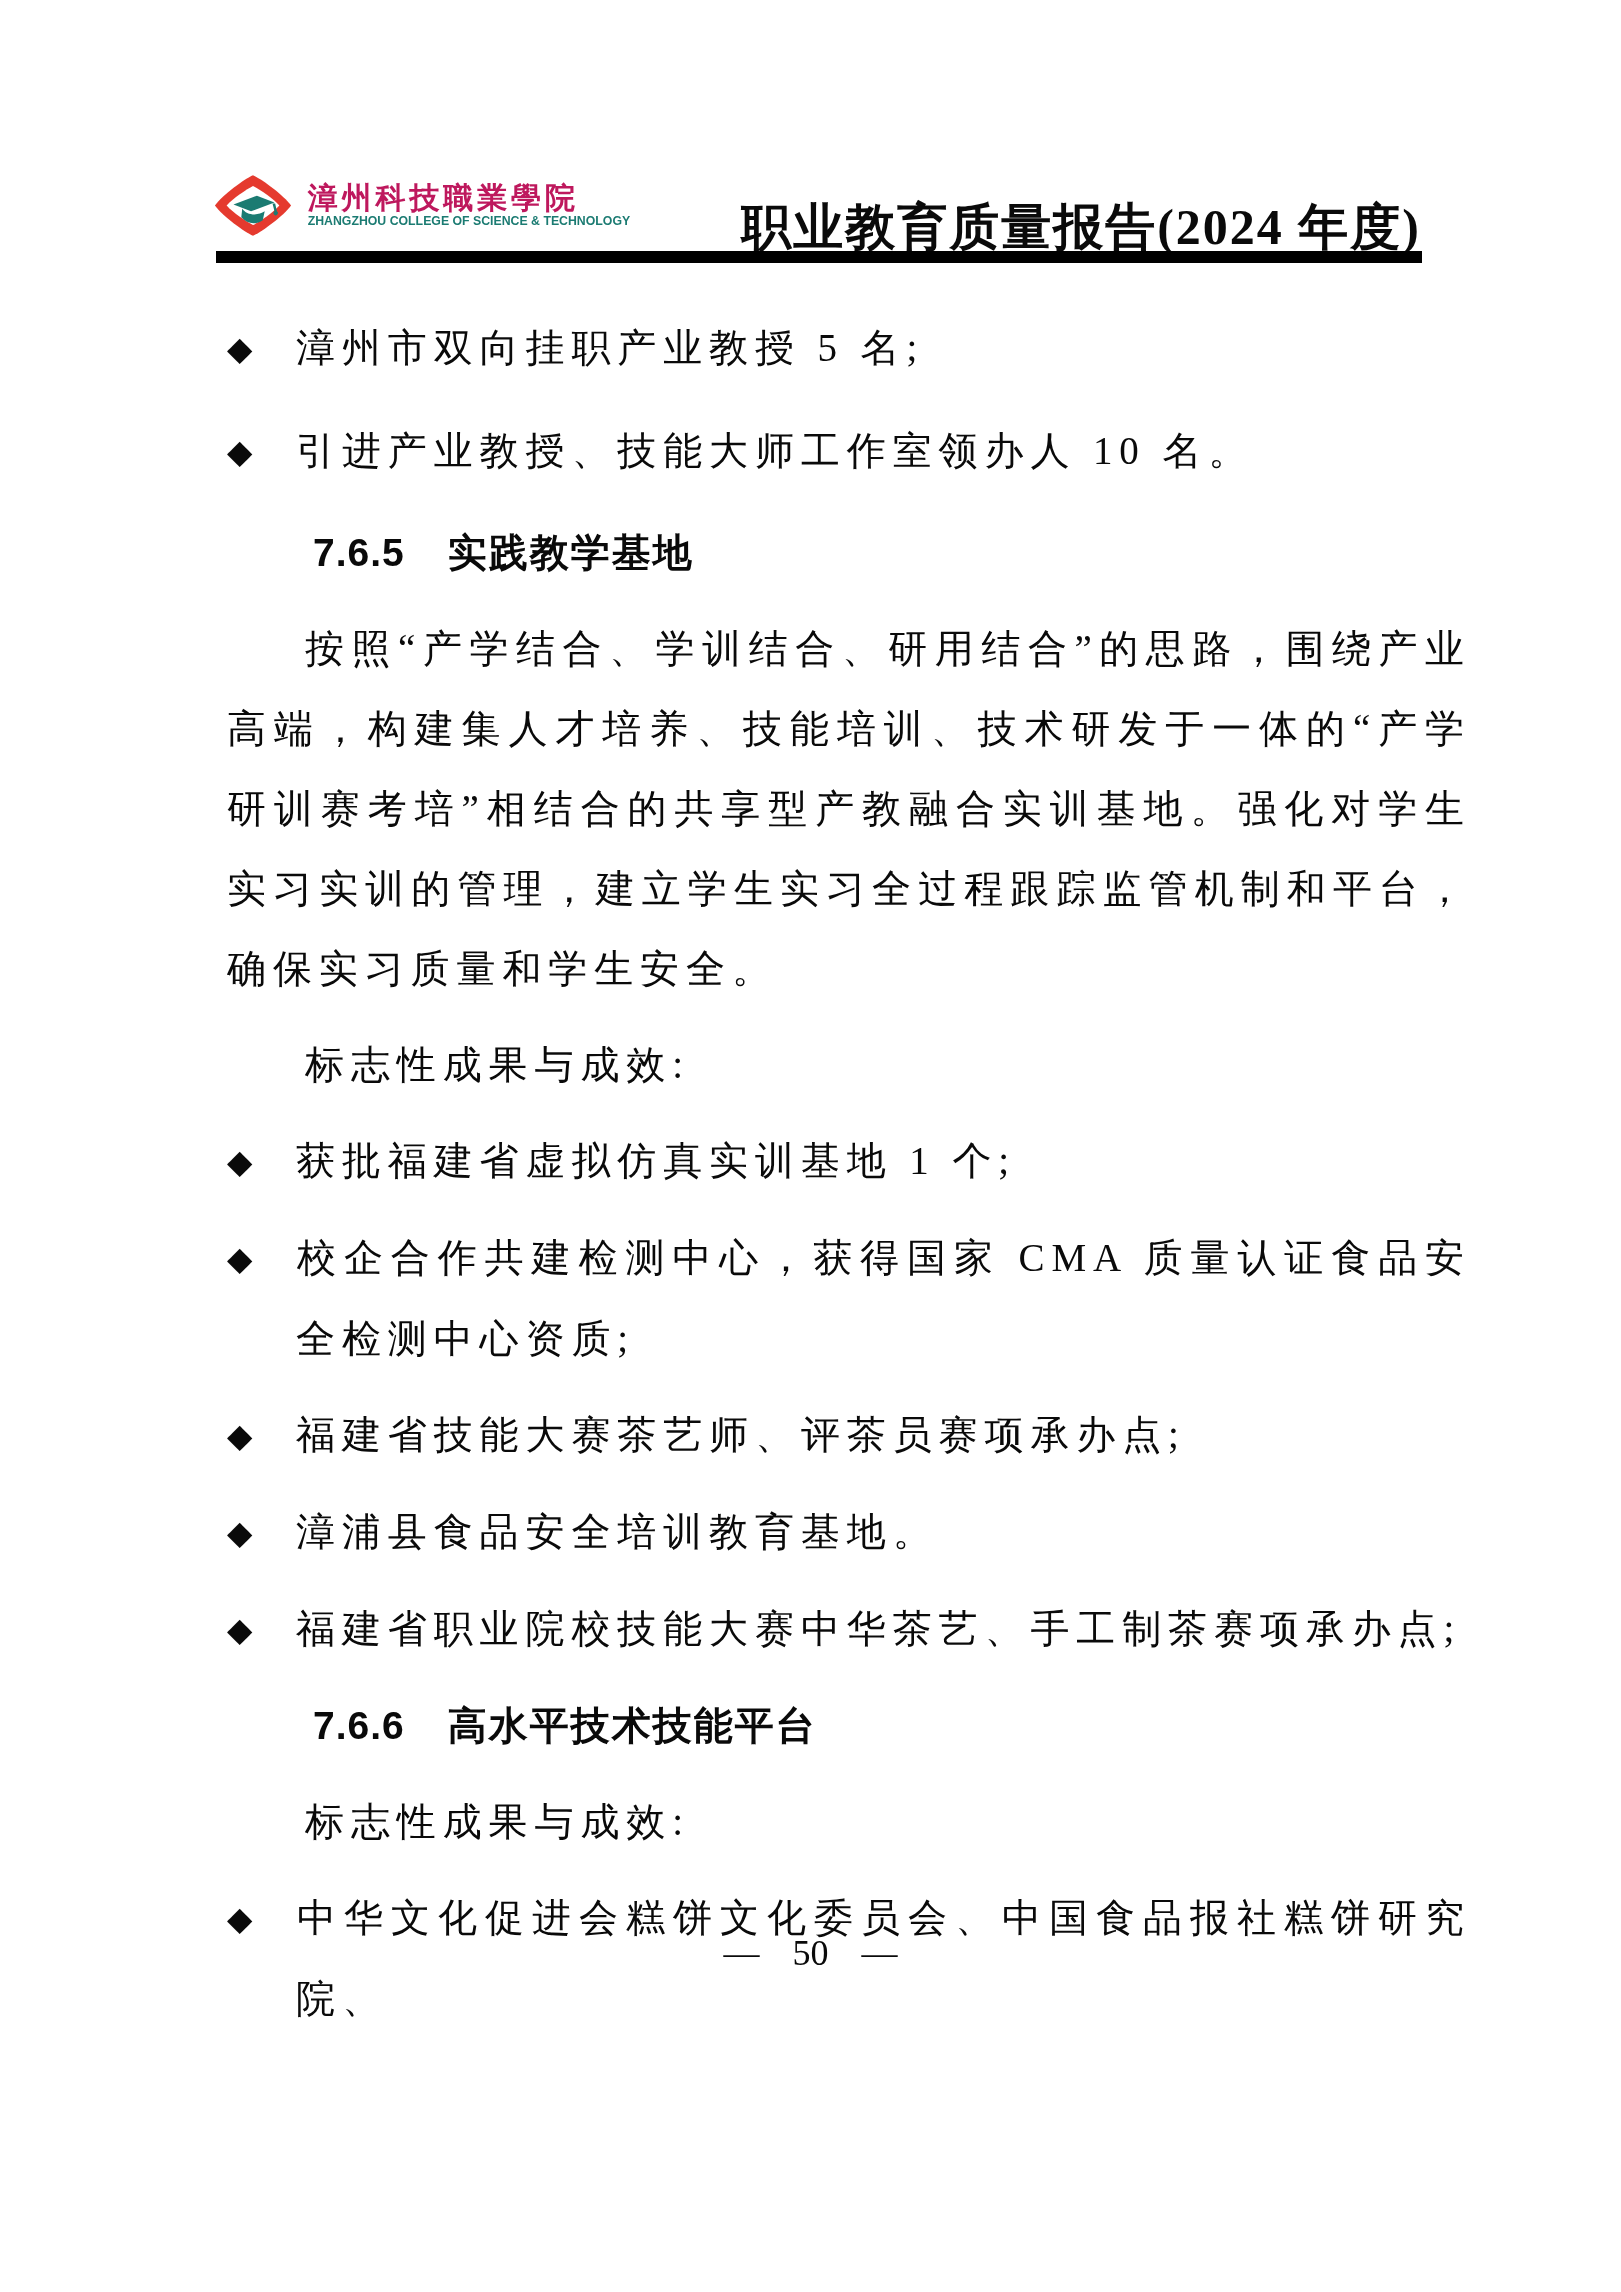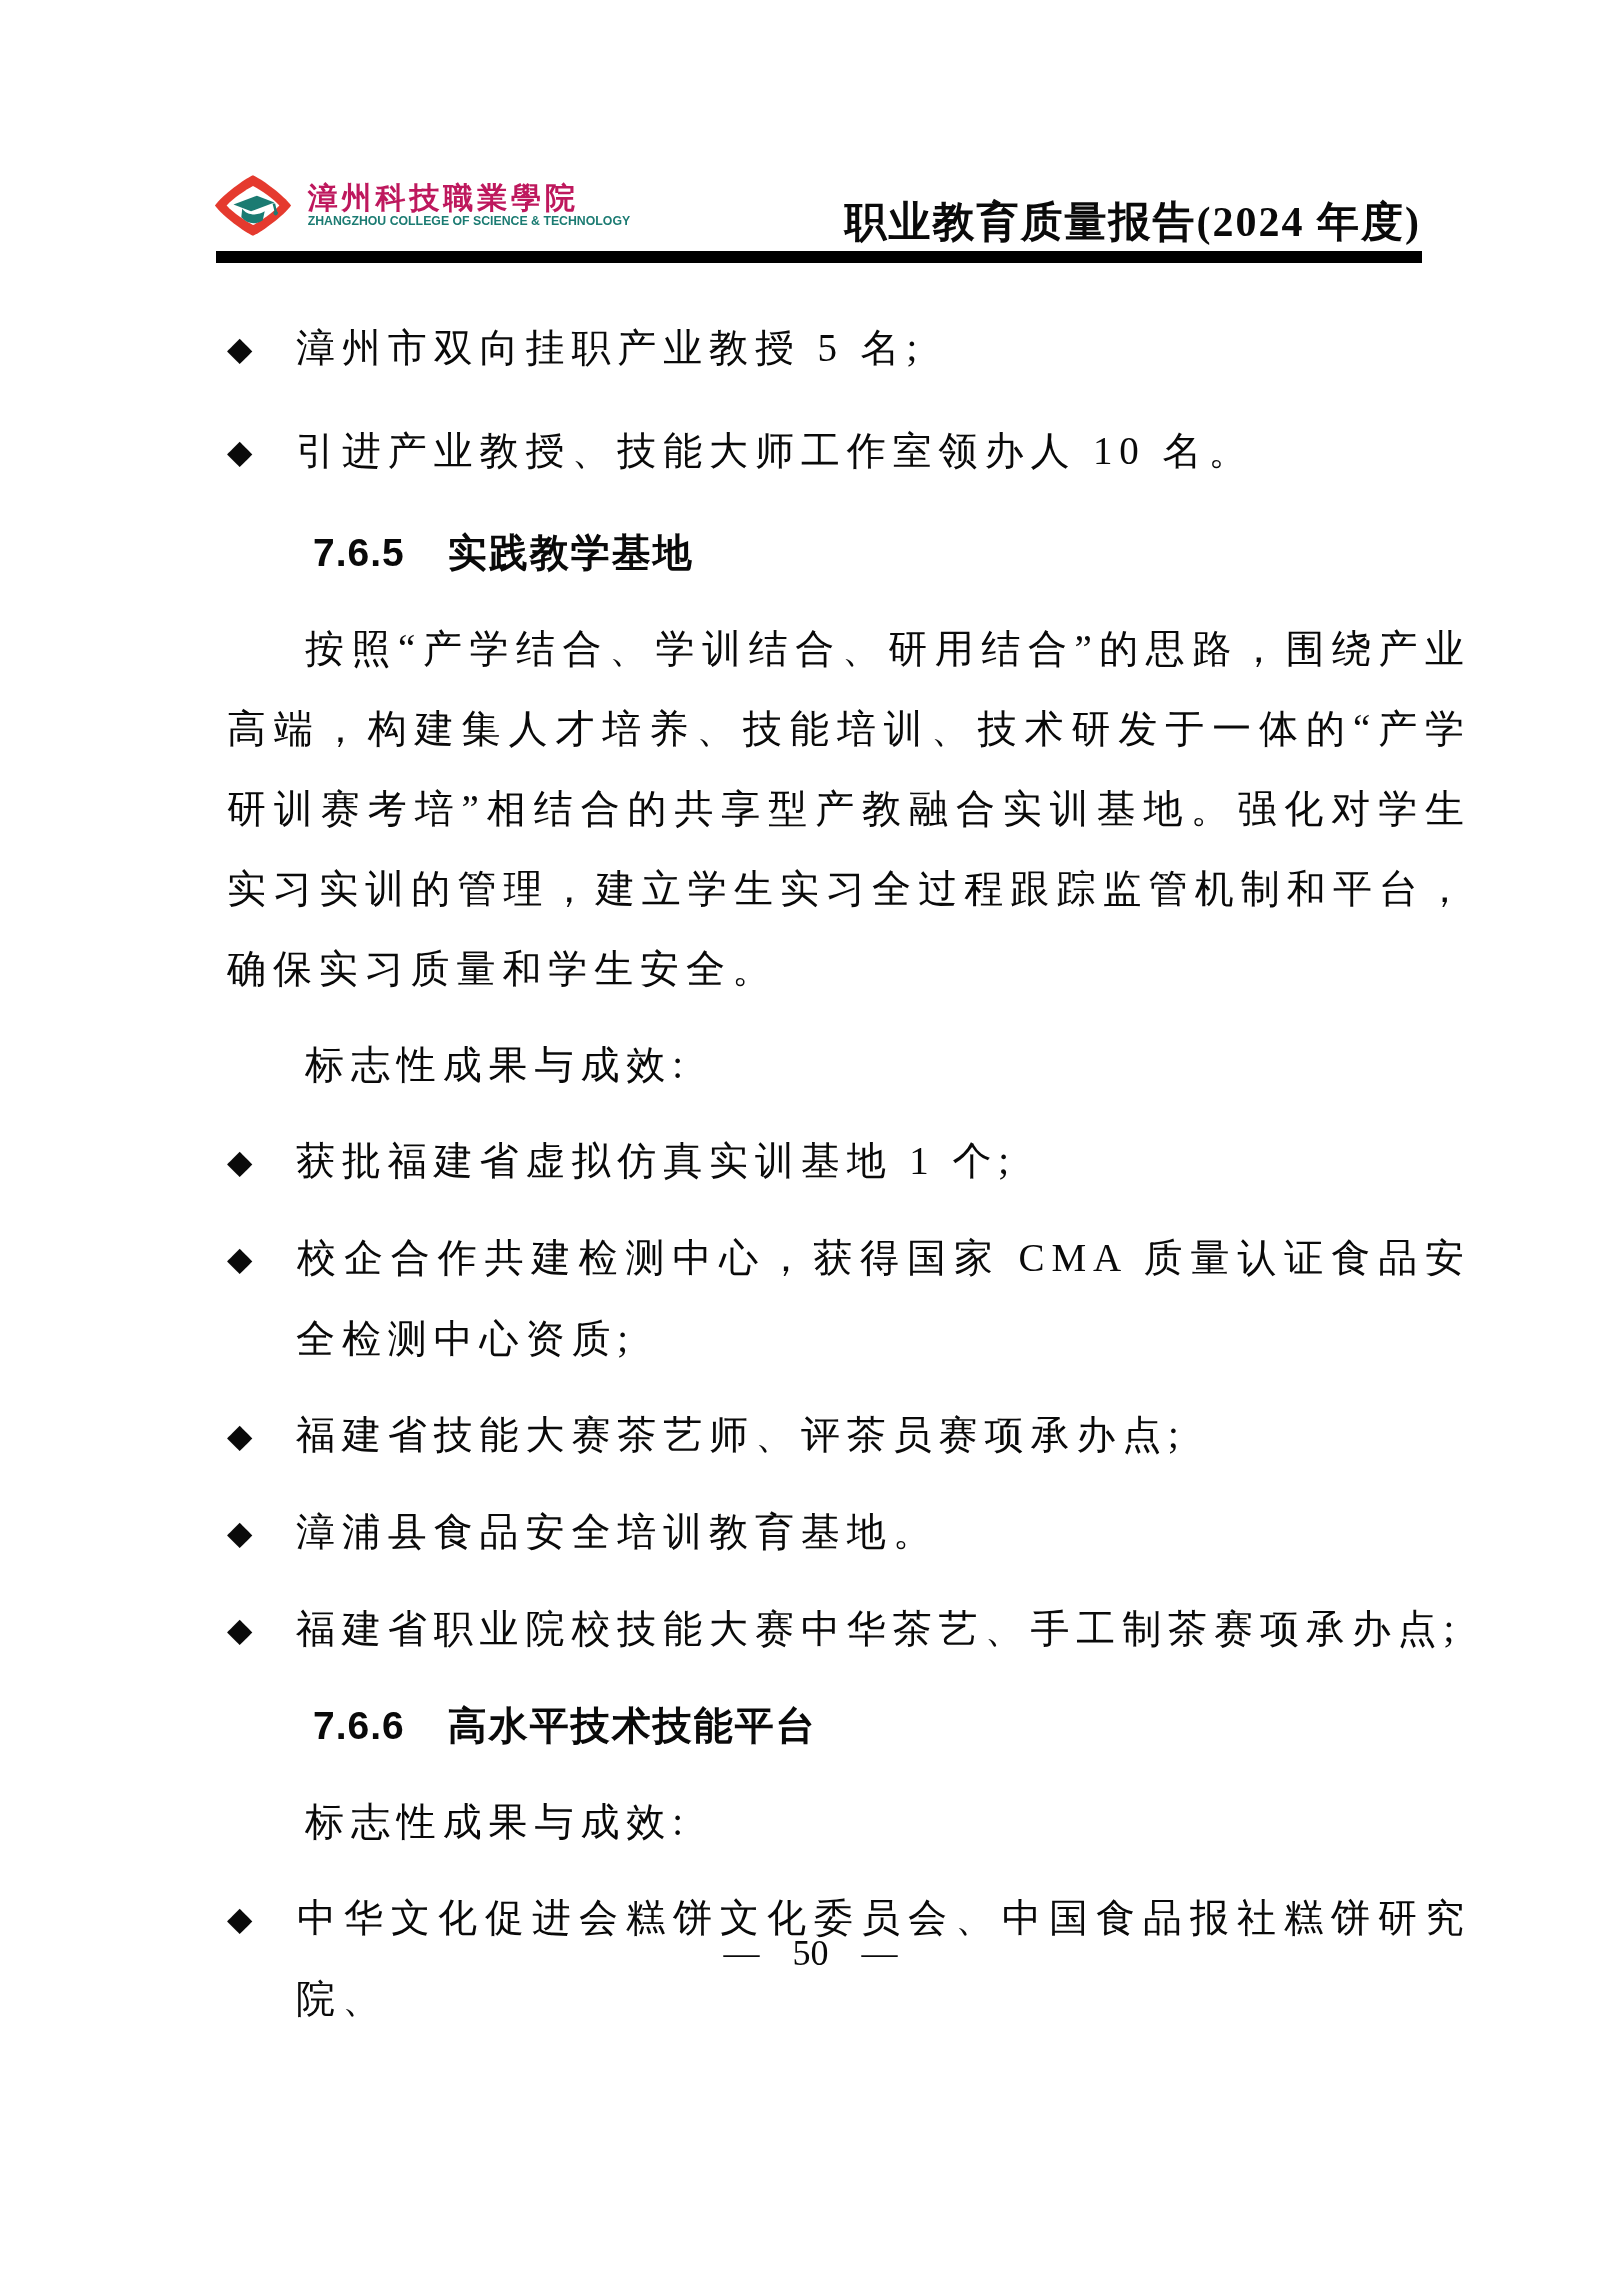--- a/index.html
+++ b/index.html
@@ -22,21 +22,21 @@
     line-height:33px;font-family:"Liberation Serif","DejaVu Serif",serif;
     white-space:nowrap;
   }
   .logo-en{
     color:#1b7b72;font-size:12.3px;font-weight:bold;letter-spacing:0px;
     line-height:15.7px;font-family:"Liberation Sans","DejaVu Sans",sans-serif;
     white-space:nowrap;
   }
   .header-title{
     position:absolute;top:194px;right:200px;
-    font-size:42px;font-weight:bold;letter-spacing:2px;
+    font-size:50px;font-weight:bold;letter-spacing:2px;
     font-family:"Liberation Serif","DejaVu Serif",serif;
     white-space:nowrap;
   }
   .header-rule{
     position:absolute;left:216px;top:251px;width:1206px;height:11.8px;
     background:#000;
   }
 
   
   .content{

